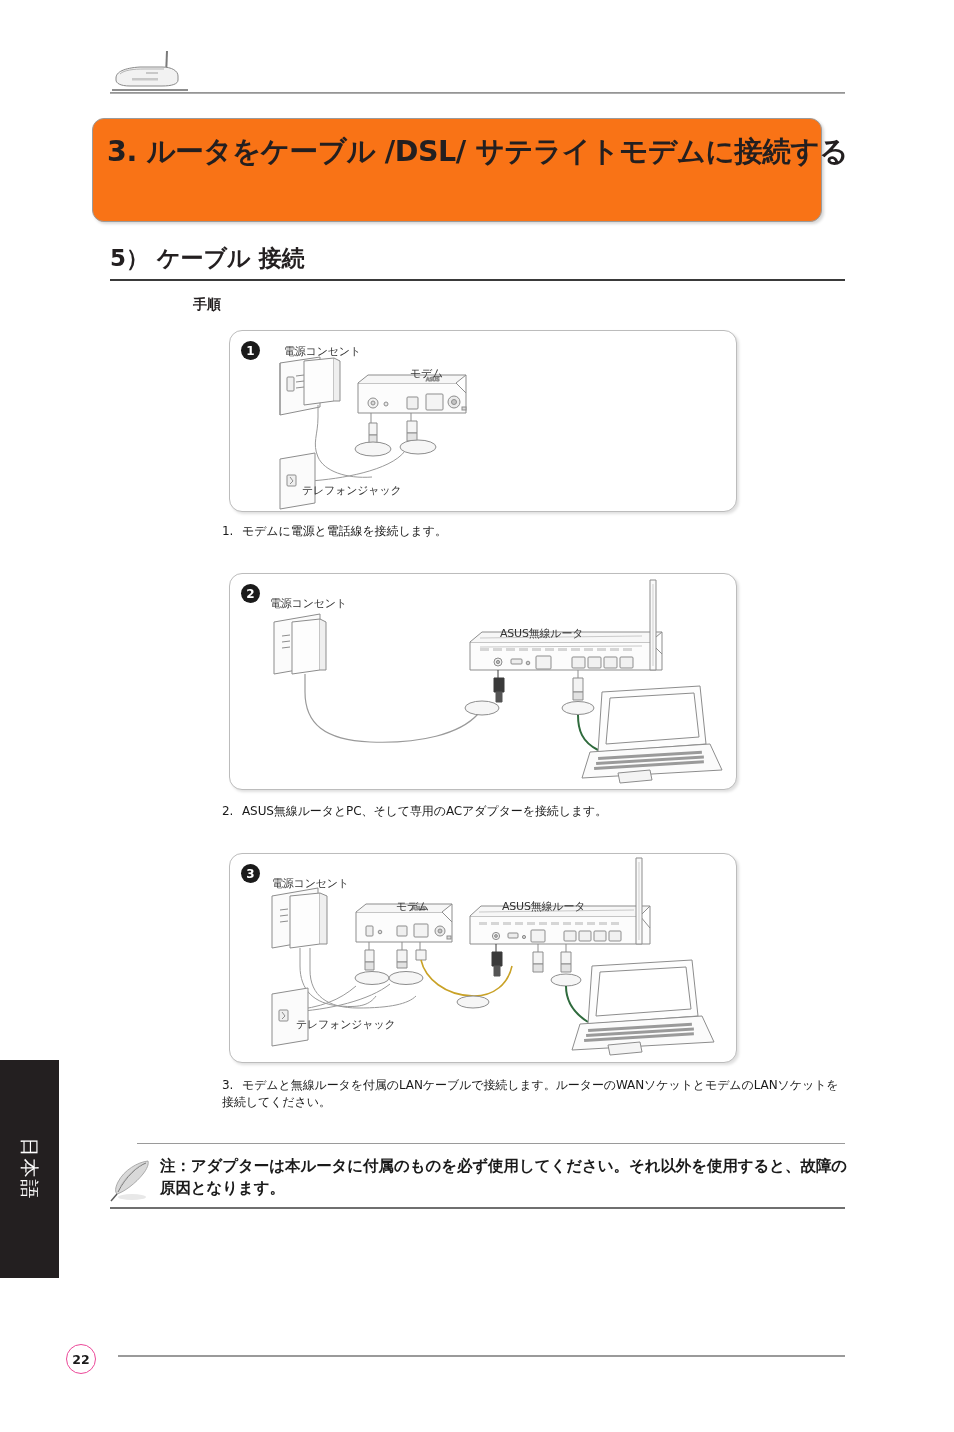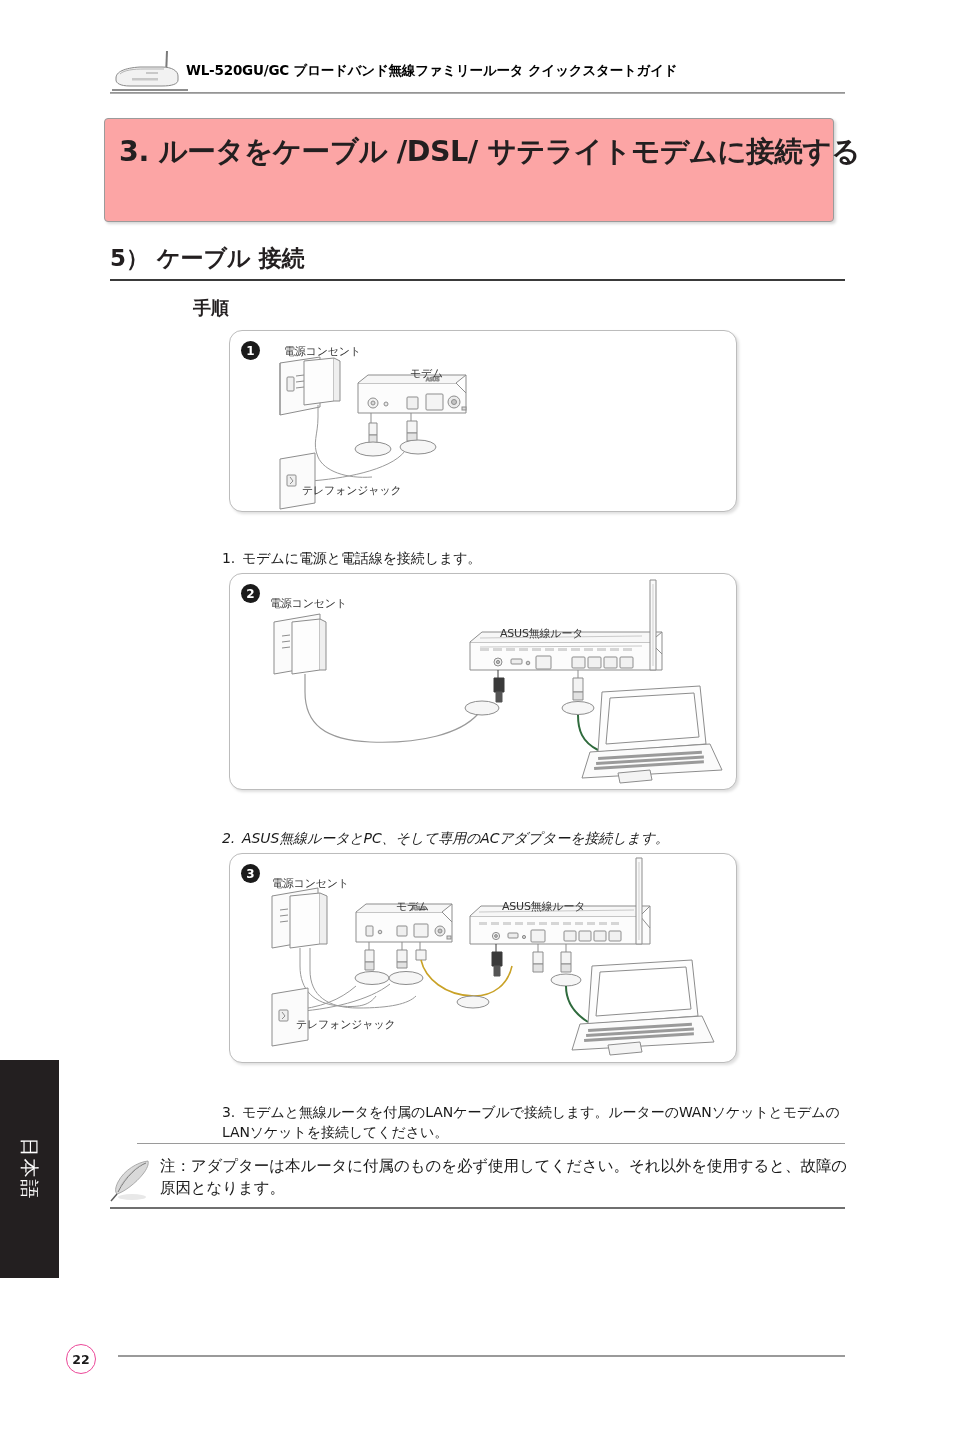--- a/index.html
+++ b/index.html
@@ -72,27 +72,27 @@
     left: 110px;
     top: 92px;
     width: 735px;
     height: 2px;
     background: linear-gradient(to bottom, #8a8a8a, #b9b9b9);
   }
 
   
   .chapter-box {
     position: absolute;
-    left: 104px;
+    left: 92px;
     top: 118px;
     width: 728px;
     height: 102px;
     border: 1px solid #9b9b9b;
-    border-radius: 4px;
-    background: #fca5a5;
+    border-radius: 12px;
+    background: #f97316;
     box-shadow: 2px 2px 3px rgba(0,0,0,0.16);
   }
   .chapter-title {
     position: absolute;
     left: 14px;
     top: 14px;
     font-size: 28.5px;
     font-weight: bold;
     color: #231f20;
     white-space: nowrap;
@@ -114,21 +114,21 @@
     left: 110px;
     top: 279px;
     width: 735px;
     height: 1.5px;
     background: #3a3a3a;
   }
   .sub-label {
     position: absolute;
     left: 193px;
     top: 296px;
-    font-size: 18px;
+    font-size: 14px;
     font-weight: bold;
     color: #231f20;
   }
 
   
   .figure {
     position: absolute;
     border: 1px solid #bcbcbc;
     border-radius: 13px;
     background: #fff;
@@ -159,28 +159,27 @@
     position: absolute;
     font-size: 11px;
     color: #333;
     white-space: nowrap;
     letter-spacing: -0.2px;
   }
 
   
   .caption {
     position: absolute;
-    font-size: 14px;
+    font-size: 12px;
     color: #1a1a1a;
     line-height: 1.42;
     letter-spacing: -0.1px;
-    margin-top: 26px;
   }
   .cap1 { left: 222px; top: 523px; }
-  .cap2 { left: 222px; top: 803px; font-style: italic; }
+  .cap2 { left: 222px; top: 803px; }
   .cap3 { left: 222px; top: 1077px; width: 625px; }
   .cap-num {
     display: inline-block;
     width: 20px;
   }
 
   
   .note-rule-top {
     position: absolute;
     left: 137px;
@@ -206,20 +205,21 @@
   }
   .note-text {
     position: absolute;
     left: 160px;
     top: 1155px;
     width: 688px;
     font-size: 15.5px;
     color: #1a1a1a;
     line-height: 1.45;
     letter-spacing: -0.1px;
+    font-weight: bold;
   }
 
   
   .footer-rule {
     position: absolute;
     left: 118px;
     top: 1355px;
     width: 727px;
     height: 2px;
     background: #9a9a9a;
@@ -251,21 +251,20 @@
   <div class="header-router-icon">
     <svg width="80" height="44" viewBox="0 0 80 44">
       <line x1="57" y1="1" x2="56" y2="26" stroke="#7a7a7a" stroke-width="2"></line>
       <path d="M6 28 C6 22 14 18 30 17 L52 17 C62 17 68 21 68 26 L68 30 C68 34 62 36 52 36 L20 36 C10 36 6 33 6 30 Z" fill="#f2f2f2" stroke="#8a8a8a" stroke-width="1"></path>
       <path d="M10 24 C14 20 24 19 34 19 L54 19" fill="none" stroke="#b5b5b5" stroke-width="1"></path>
       <rect x="22" y="28" width="26" height="2.5" fill="#c8c8c8"></rect>
       <rect x="36" y="22" width="12" height="2" fill="#c8c8c8"></rect>
       <line x1="2" y1="40" x2="78" y2="40" stroke="#8e8e8e" stroke-width="2"></line>
     </svg>
   </div>
-  <div class="header-title">WL-520GU/GC ブロードバンド無線ファミリールータ クイックスタートガイド</div>
 </div>
 <div class="header-rule"></div>
 
 <div class="chapter-box">
   <div class="chapter-title">3. ルータをケーブル /DSL/ サテライトモデムに接続する</div>
 </div>
 
 <div class="section-heading">5） ケーブル 接続</div>
 <div class="section-rule"></div>
 <div class="sub-label">手順</div>

